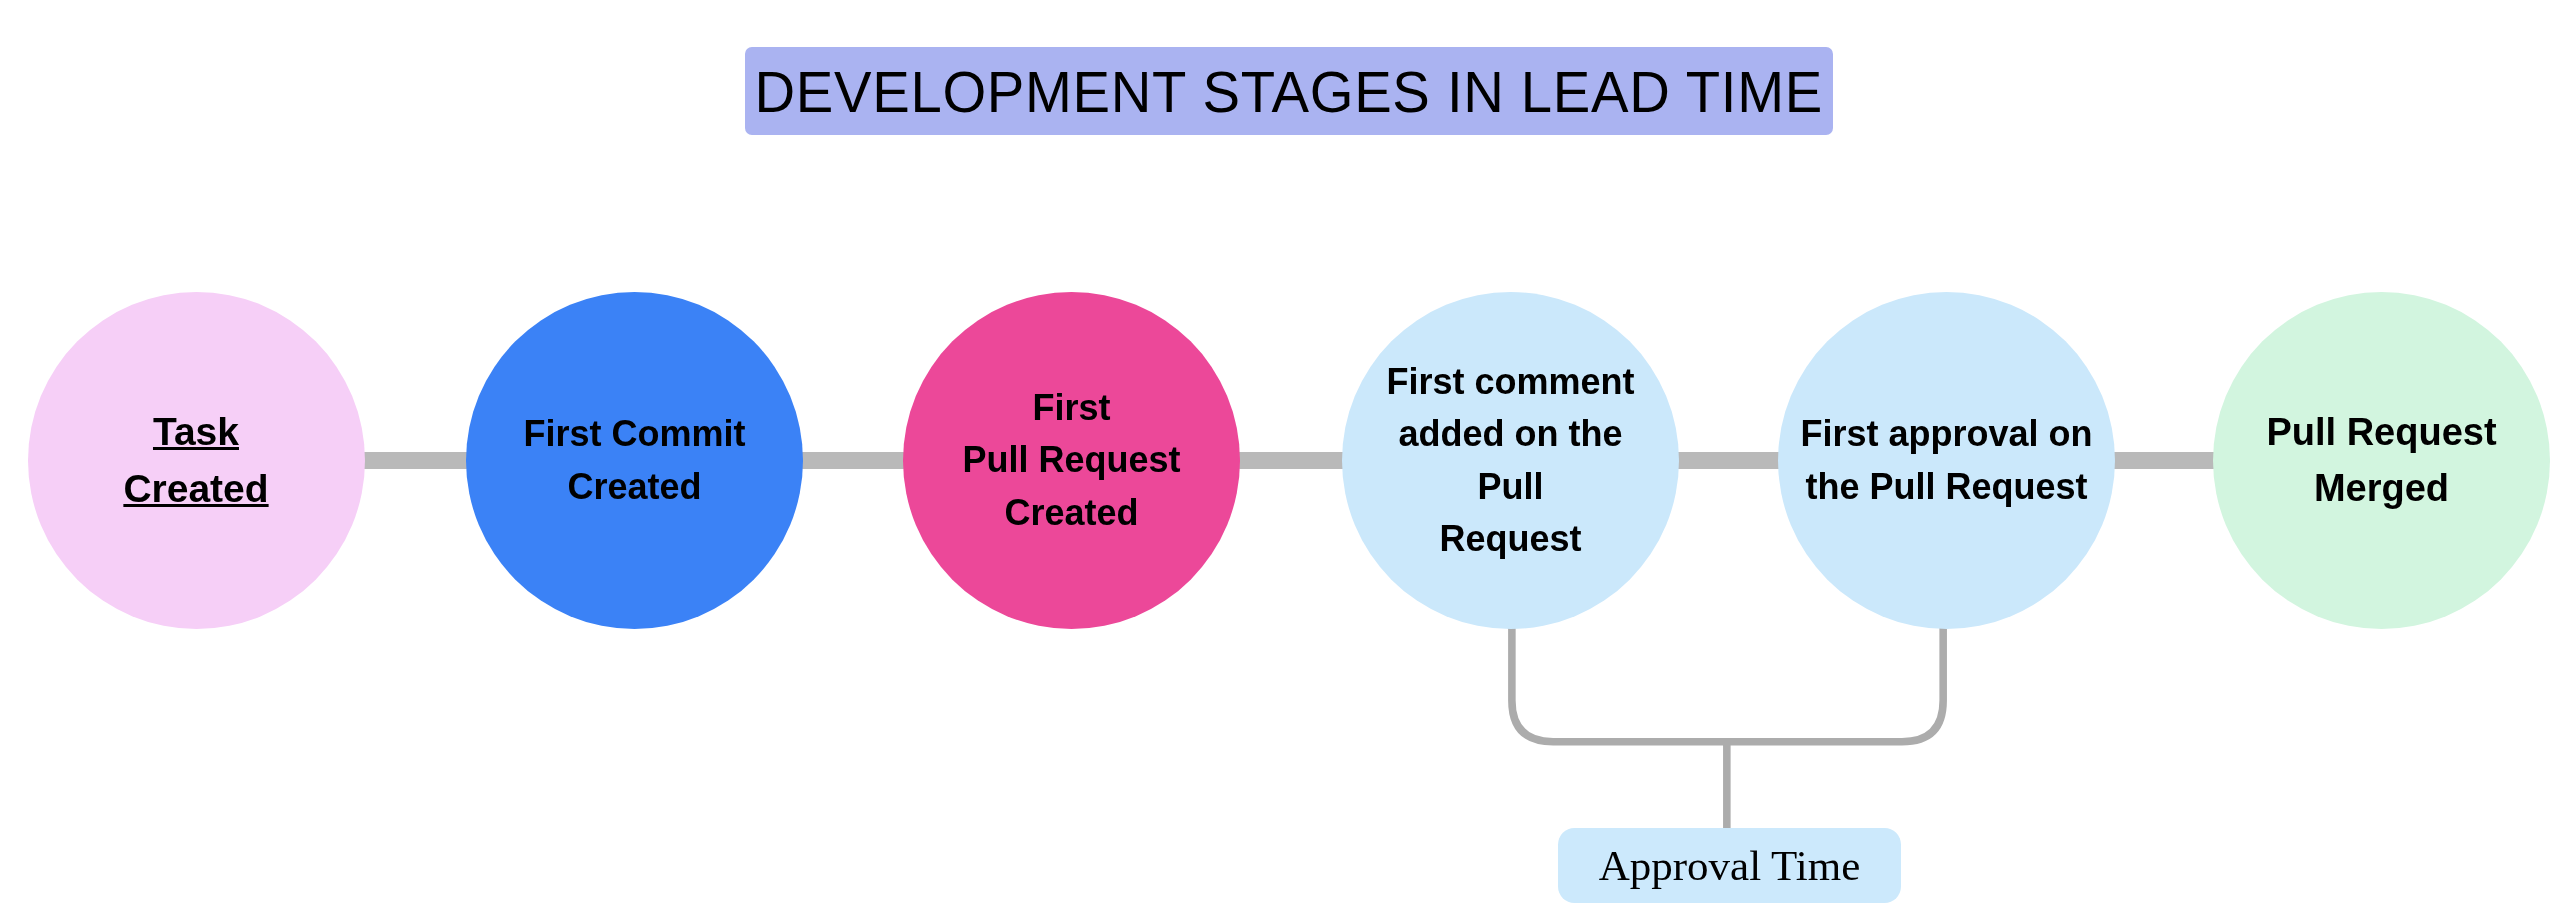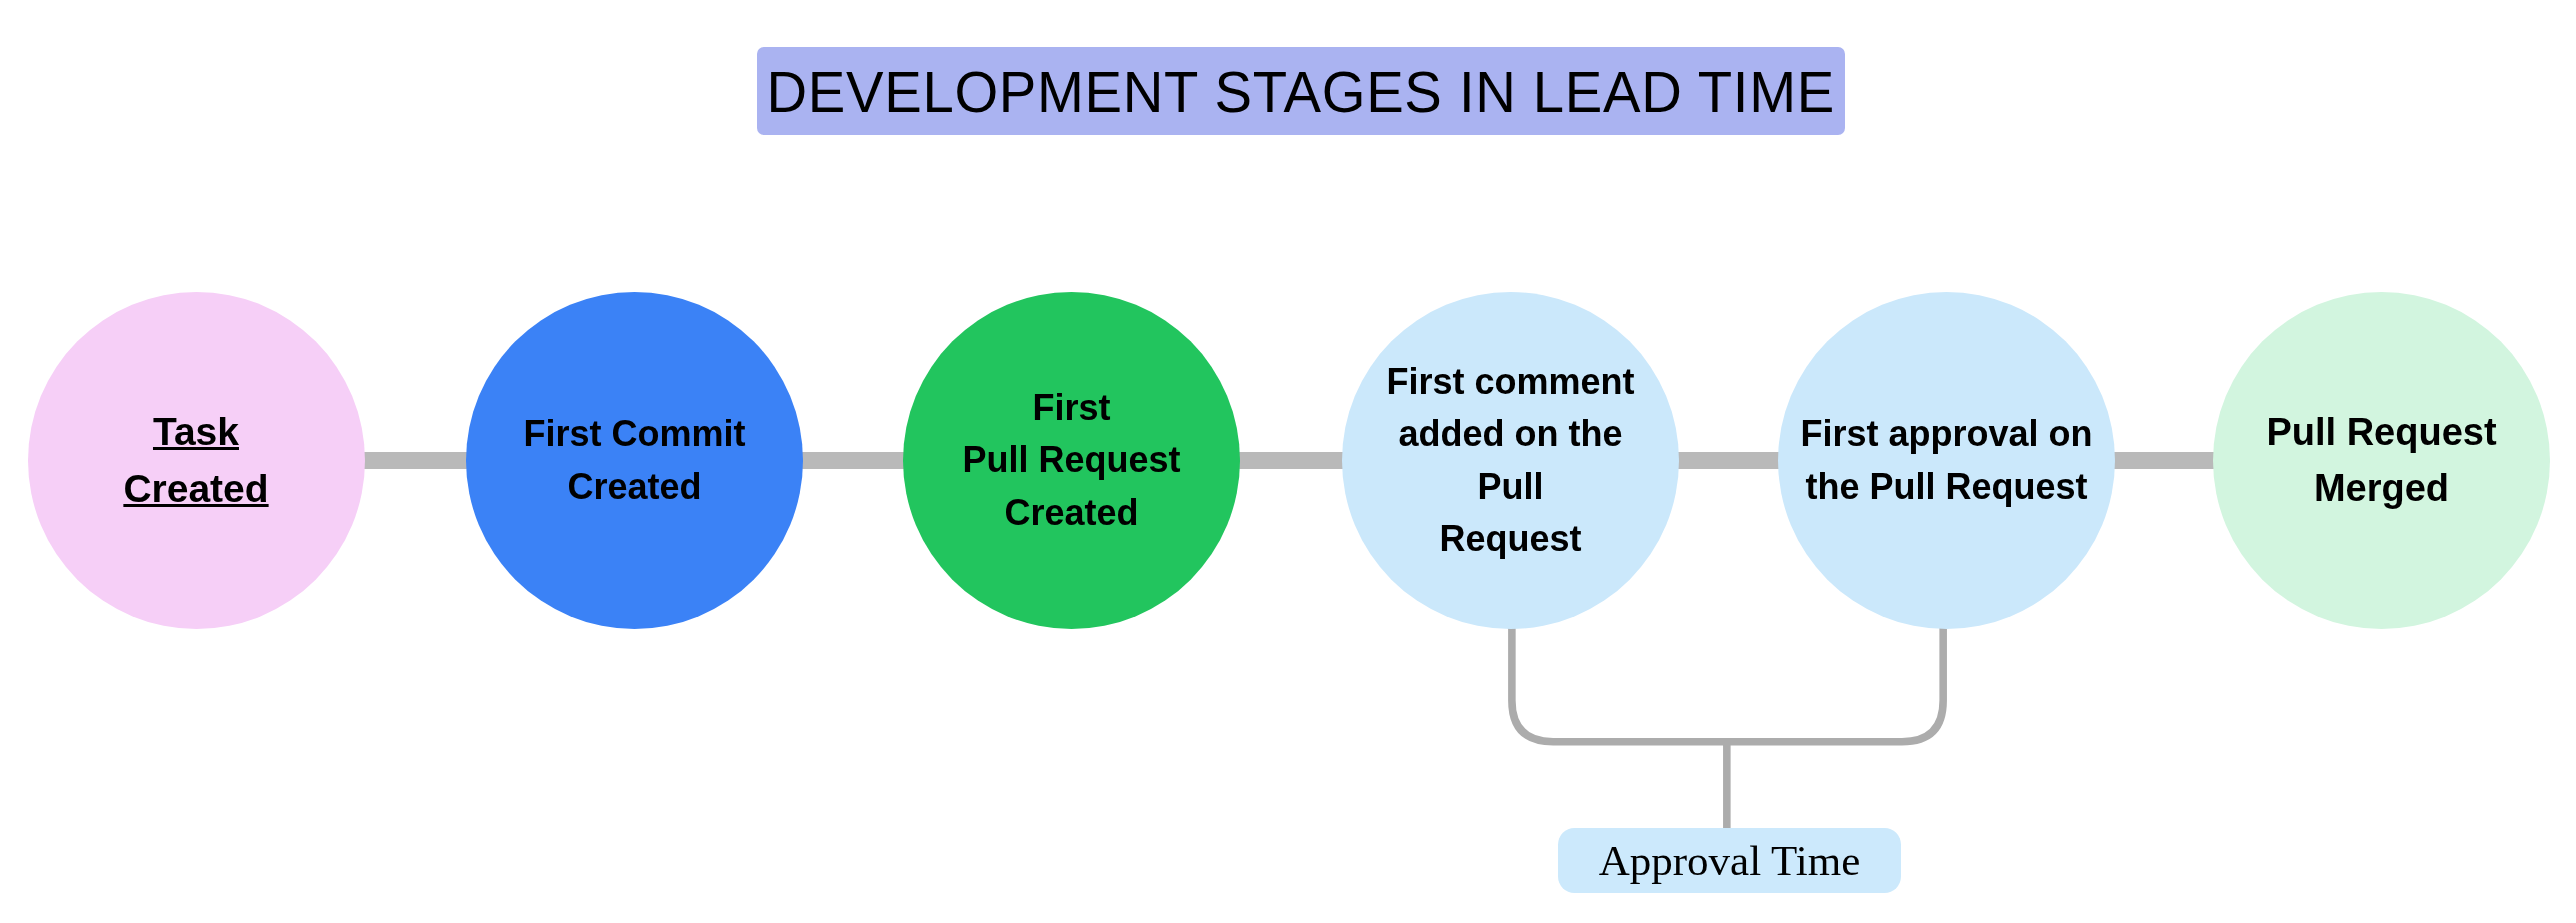--- a/index.html
+++ b/index.html
@@ -96,41 +96,41 @@
     fill: none;
     stroke-width: 11px;
   }
 
   
   .annotation-label {
     position: absolute;
     left: 1558px;
     top: 828px;
     width: 343px;
-    height: 65px;
+    height: 75px;
     border-radius: 16.5px;
     display: flex;
     align-items: center;
     justify-content: center;
     z-index: 3;
   }
   .annotation-text {
     font-family: cursive;
     font-size: 43px;
     font-weight: 400;
     color: #000000;
     white-space: nowrap;
   }
 </style>
 </head>
 <body>
 
 <div class="stage">
 
-  <div class="title-banner" style="background-color: rgb(170, 179, 241); margin-left: 12px;">
+  <div class="title-banner" style="background-color: rgb(170, 179, 241);">
     <div class="title-text">DEVELOPMENT STAGES IN LEAD TIME</div>
   </div>
 
   <div class="connector c1" style="background-color: rgb(185, 185, 185);"></div>
   <div class="connector c2" style="background-color: rgb(185, 185, 185);"></div>
   <div class="connector c3" style="background-color: rgb(185, 185, 185);"></div>
   <div class="connector c4" style="background-color: rgb(185, 185, 185);"></div>
   <div class="connector c5" style="background-color: rgb(185, 185, 185);"></div>
 
   <svg class="bracket-svg" viewBox="0 0 3750 1344" xmlns="http://www.w3.org/2000/svg">
@@ -140,21 +140,21 @@
   <div class="stage-circle s1" style="background-color: rgb(246, 207, 247);">
     <div class="stage-label">Task
 Created</div>
   </div>
 
   <div class="stage-circle s2" style="background-color: #3b82f6;">
     <div class="stage-label">First Commit
 Created</div>
   </div>
 
-  <div class="stage-circle s3" style="background-color: #22c55e; justify-content: center;">
+  <div class="stage-circle s3" style="background-color: #ec4899; justify-content: center;">
     <div class="stage-label">First
 Pull Request
 Created</div>
   </div>
 
   <div class="stage-circle s5" style="background-color: rgb(203, 232, 251);">
     <div class="stage-label">First approval on
 the Pull Request</div>
   </div>
 

